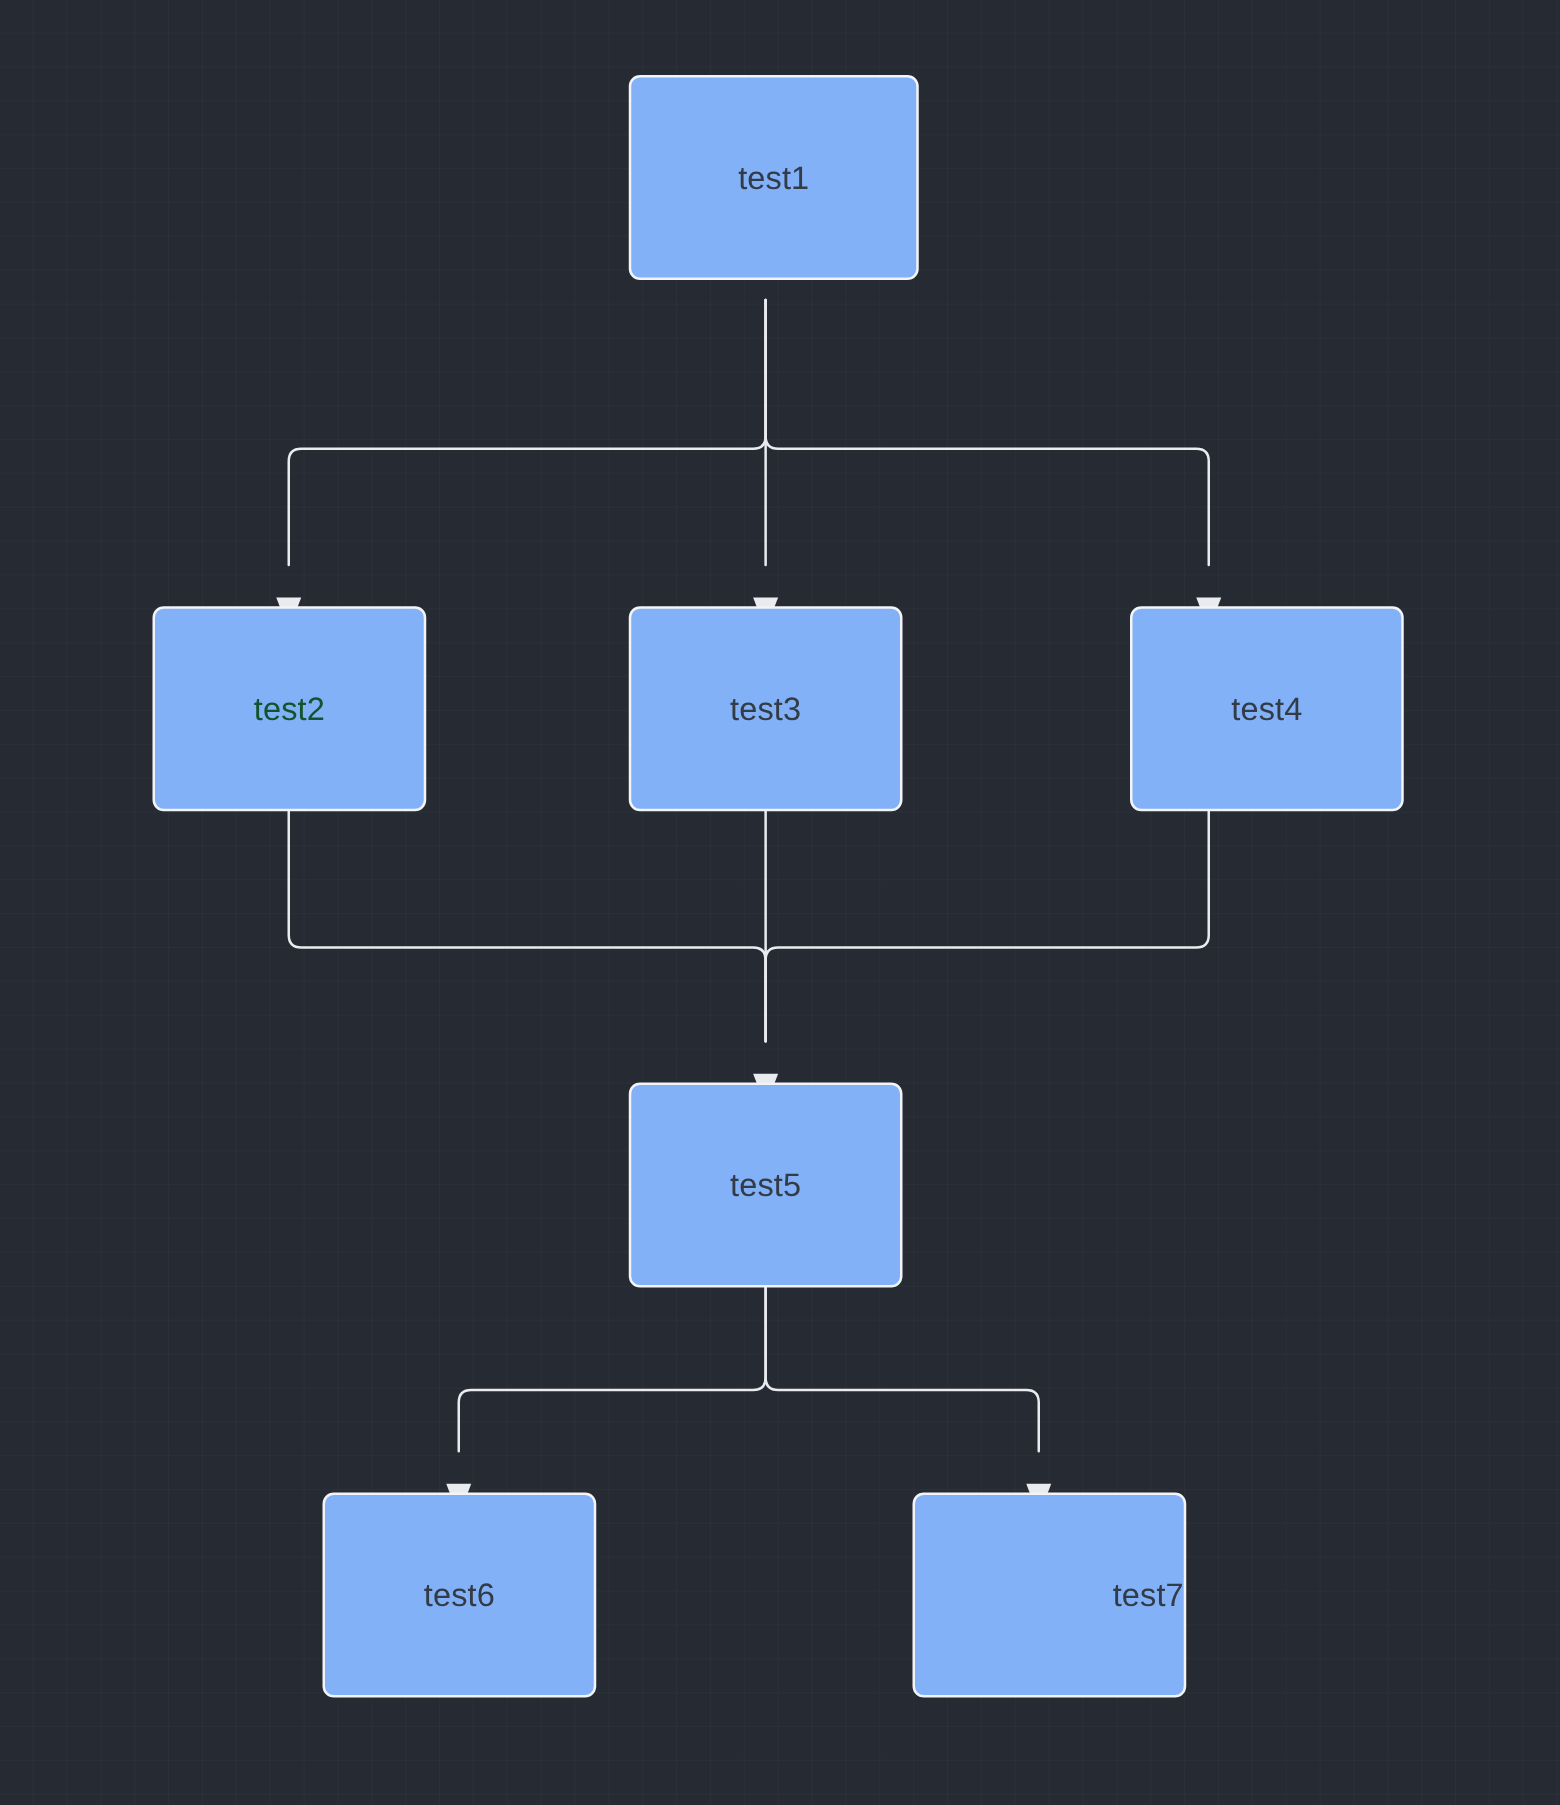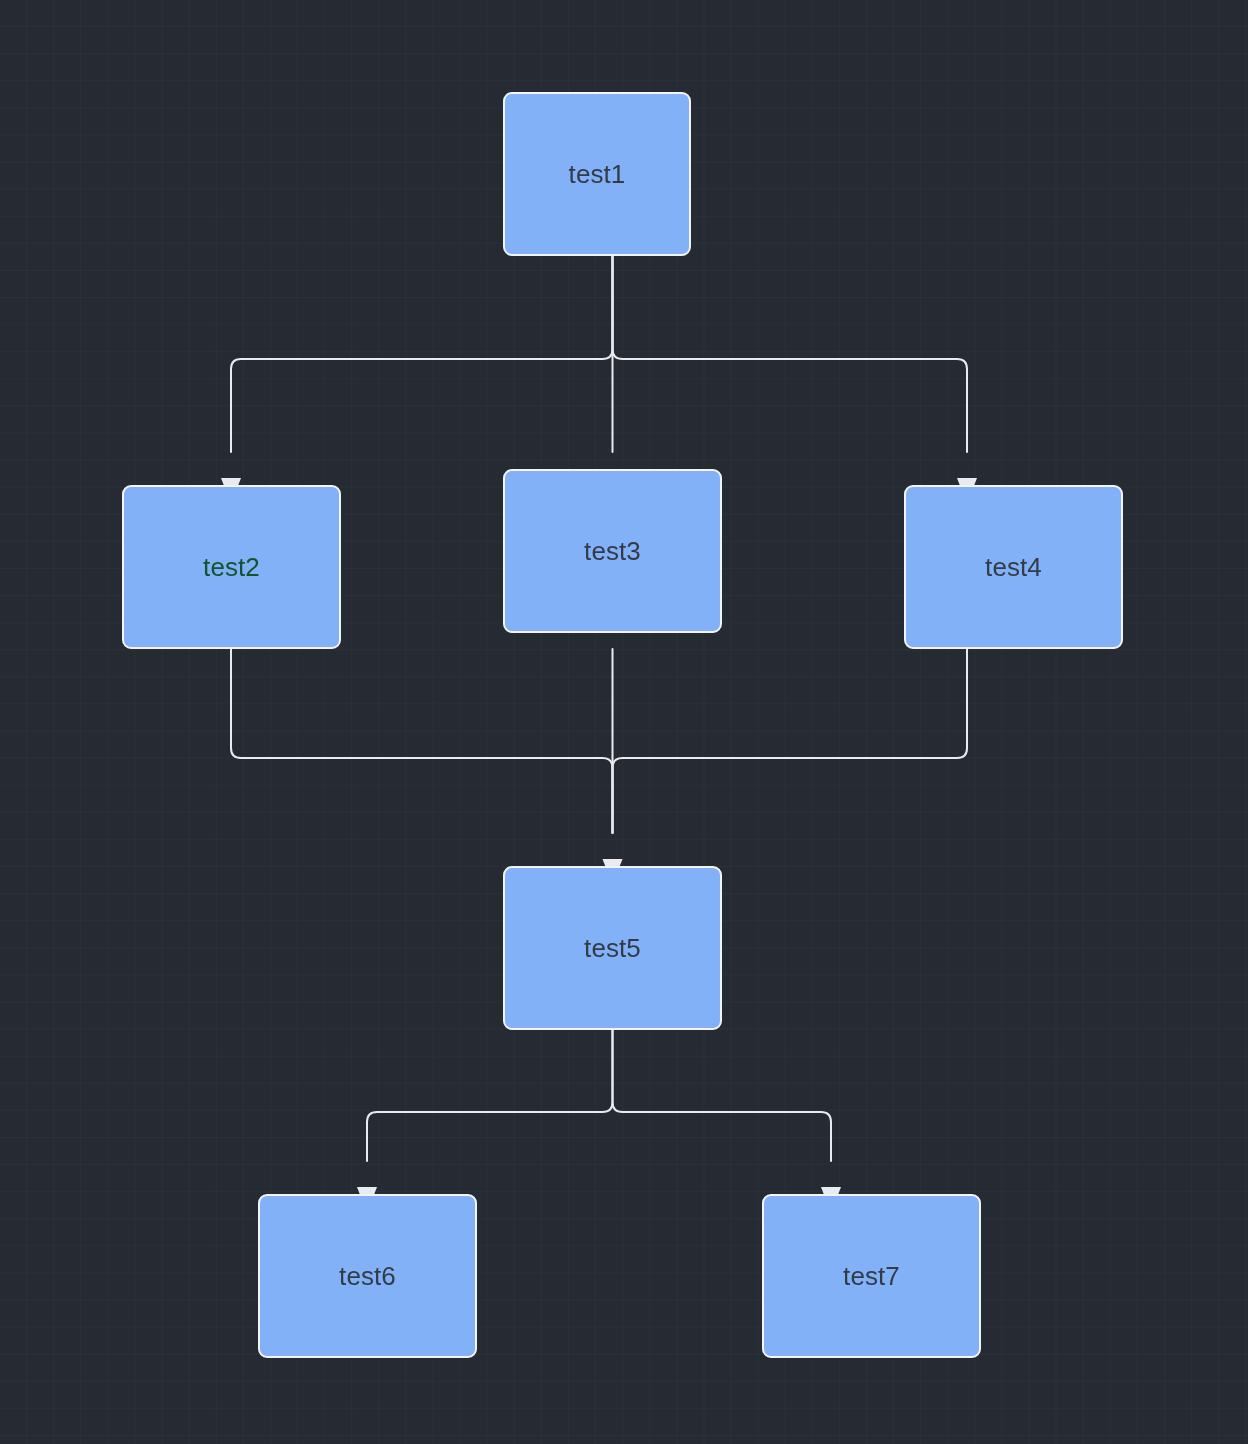--- a/index.html
+++ b/index.html
@@ -69,36 +69,36 @@
         <polygon points="221,478 241,478 231,504" fill="#e9ebef"></polygon>
         <polygon points="602.5,478 622.5,478 612.5,504" fill="#e9ebef"></polygon>
         <polygon points="957,478 977,478 967,504" fill="#e9ebef"></polygon>
         <polygon points="602.5,859 622.5,859 612.5,885" fill="#e9ebef"></polygon>
         <polygon points="357,1187 377,1187 367,1213" fill="#e9ebef"></polygon>
         <polygon points="821,1187 841,1187 831,1213" fill="#e9ebef"></polygon>
       </g>
   </svg>
 
   <div id="nodes">
-      <div class="node" style="left: 503px; top: 92px; width: 188px; height: 164px; background: rgb(130, 177, 248); border-color: rgb(242, 244, 247); border-radius: 9px; color: rgb(51, 59, 71); font-size: 26px;">
+      <div class="node" style="left: 503px; top: 60px; width: 232px; height: 164px; background: rgb(130, 177, 248); border-color: rgb(242, 244, 247); border-radius: 9px; color: rgb(51, 59, 71); font-size: 26px;">
         <span class="node-label">test1</span>
       </div>
       <div class="node" style="left: 122px; top: 485px; width: 219px; height: 164px; background: rgb(130, 177, 248); border-color: rgb(242, 244, 247); border-radius: 9px; color: #14532d; font-size: 26px;">
         <span class="node-label">test2</span>
       </div>
-      <div class="node" style="left: 503px; top: 469px; width: 219px; height: 164px; background: rgb(130, 177, 248); border-color: rgb(242, 244, 247); border-radius: 9px; color: rgb(51, 59, 71); font-size: 26px;">
+      <div class="node" style="left: 503px; top: 485px; width: 219px; height: 164px; background: rgb(130, 177, 248); border-color: rgb(242, 244, 247); border-radius: 9px; color: rgb(51, 59, 71); font-size: 26px;">
         <span class="node-label">test3</span>
       </div>
       <div class="node" style="left: 858px; top: 485px; width: 219px; height: 164px; background: rgb(130, 177, 248); border-color: rgb(242, 244, 247); border-radius: 9px; color: rgb(51, 59, 71); font-size: 26px; margin-left: 46px;">
         <span class="node-label">test4</span>
       </div>
       <div class="node" style="left: 503px; top: 866px; width: 219px; height: 164px; background: rgb(130, 177, 248); border-color: rgb(242, 244, 247); border-radius: 9px; color: rgb(51, 59, 71); font-size: 26px;">
         <span class="node-label">test5</span>
       </div>
       <div class="node" style="left: 258px; top: 1194px; width: 219px; height: 164px; background: rgb(130, 177, 248); border-color: rgb(242, 244, 247); border-radius: 9px; color: rgb(51, 59, 71); font-size: 26px;">
         <span class="node-label">test6</span>
       </div>
-      <div class="node" style="left: 762px; top: 1194px; width: 219px; height: 164px; background: rgb(130, 177, 248); border-color: rgb(242, 244, 247); border-radius: 9px; color: rgb(51, 59, 71); font-size: 26px;">
+      <div class="node" style="left: 730px; top: 1194px; width: 219px; height: 164px; background: rgb(130, 177, 248); border-color: rgb(242, 244, 247); border-radius: 9px; color: rgb(51, 59, 71); font-size: 26px; justify-content: flex-end;">
         <span class="node-label">test7</span>
       </div>
     </div>
 
 </div>
 
 </body></html>

